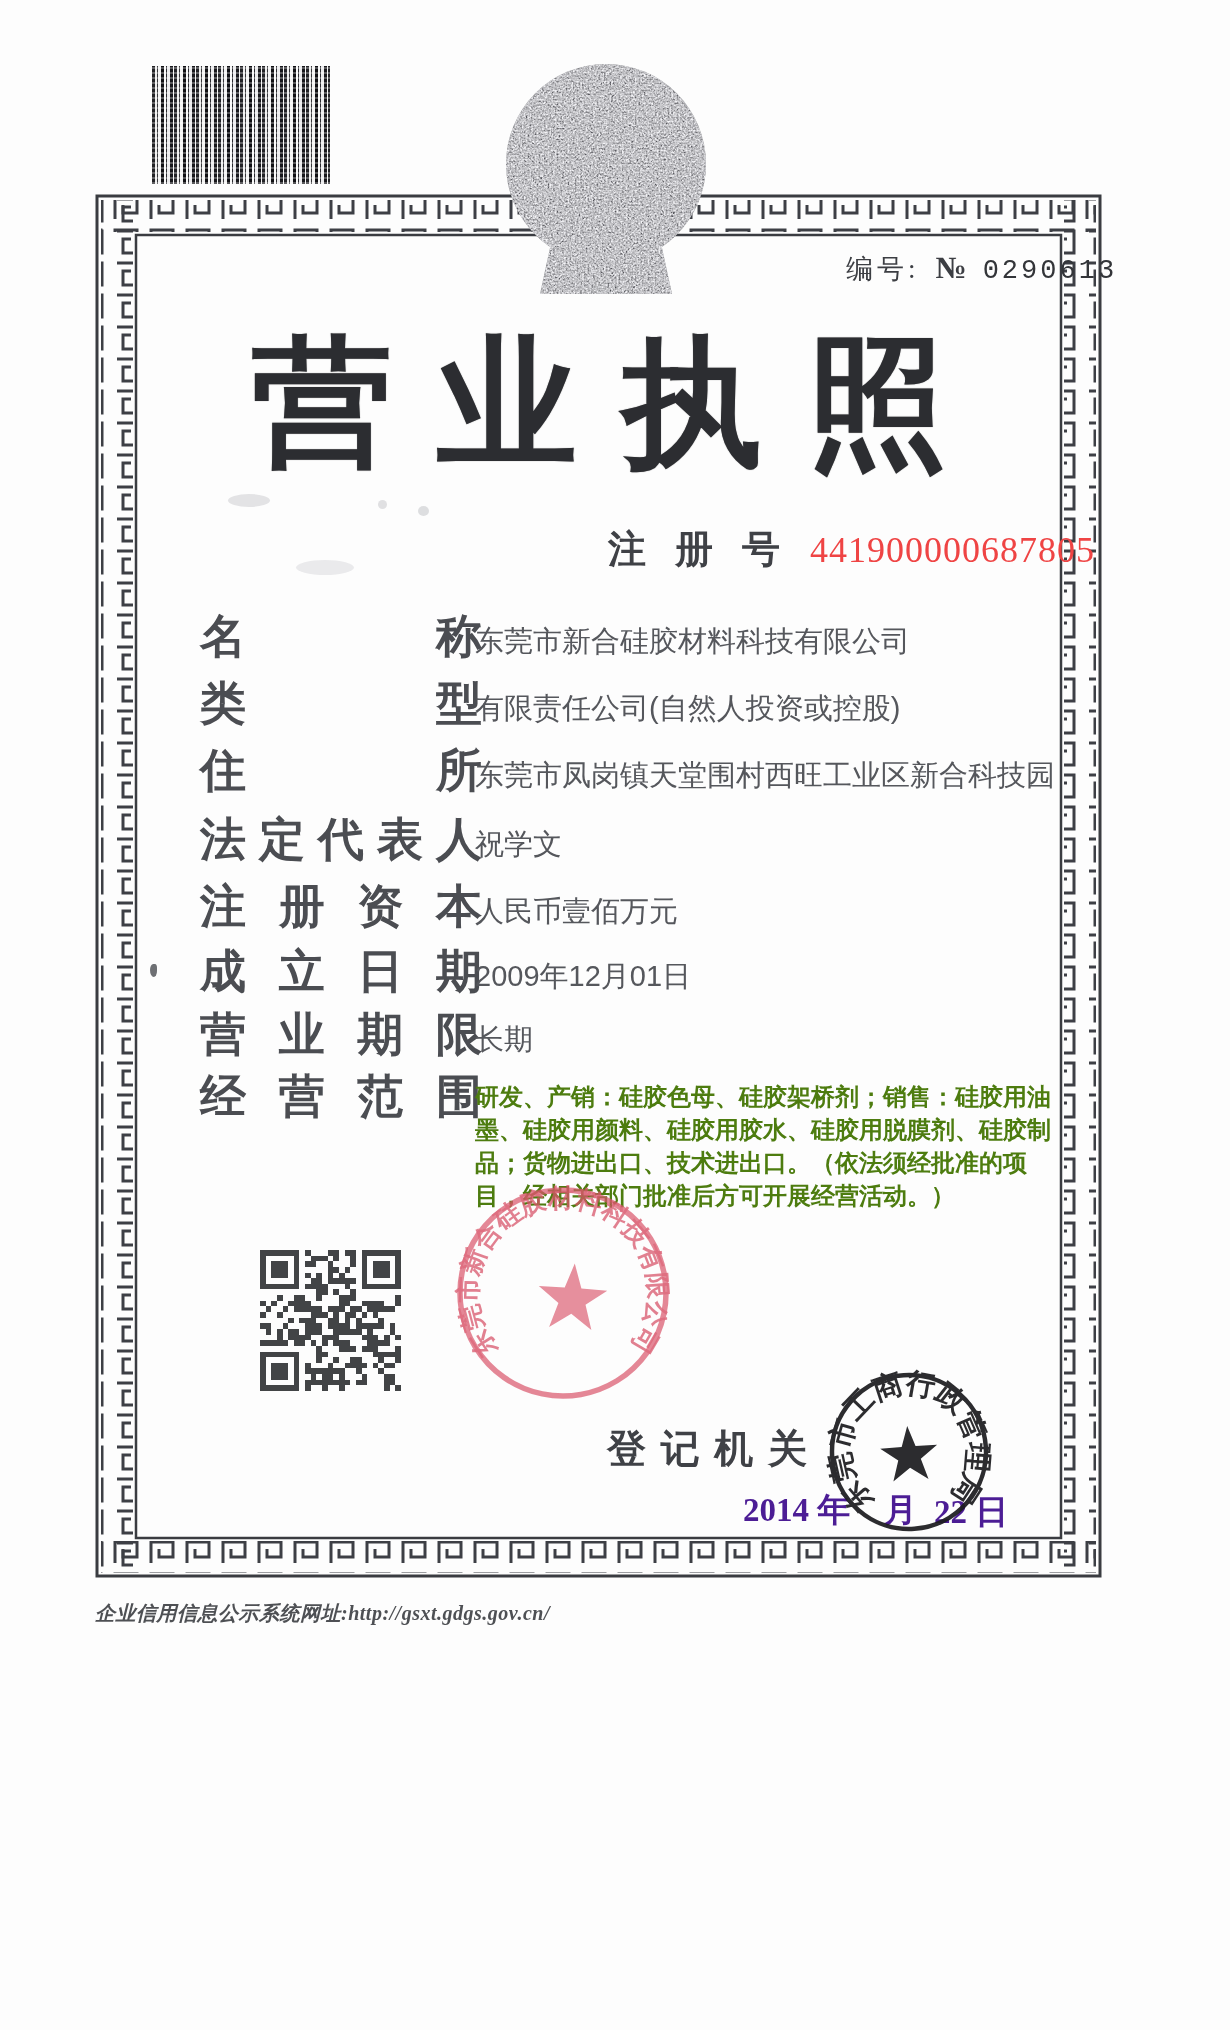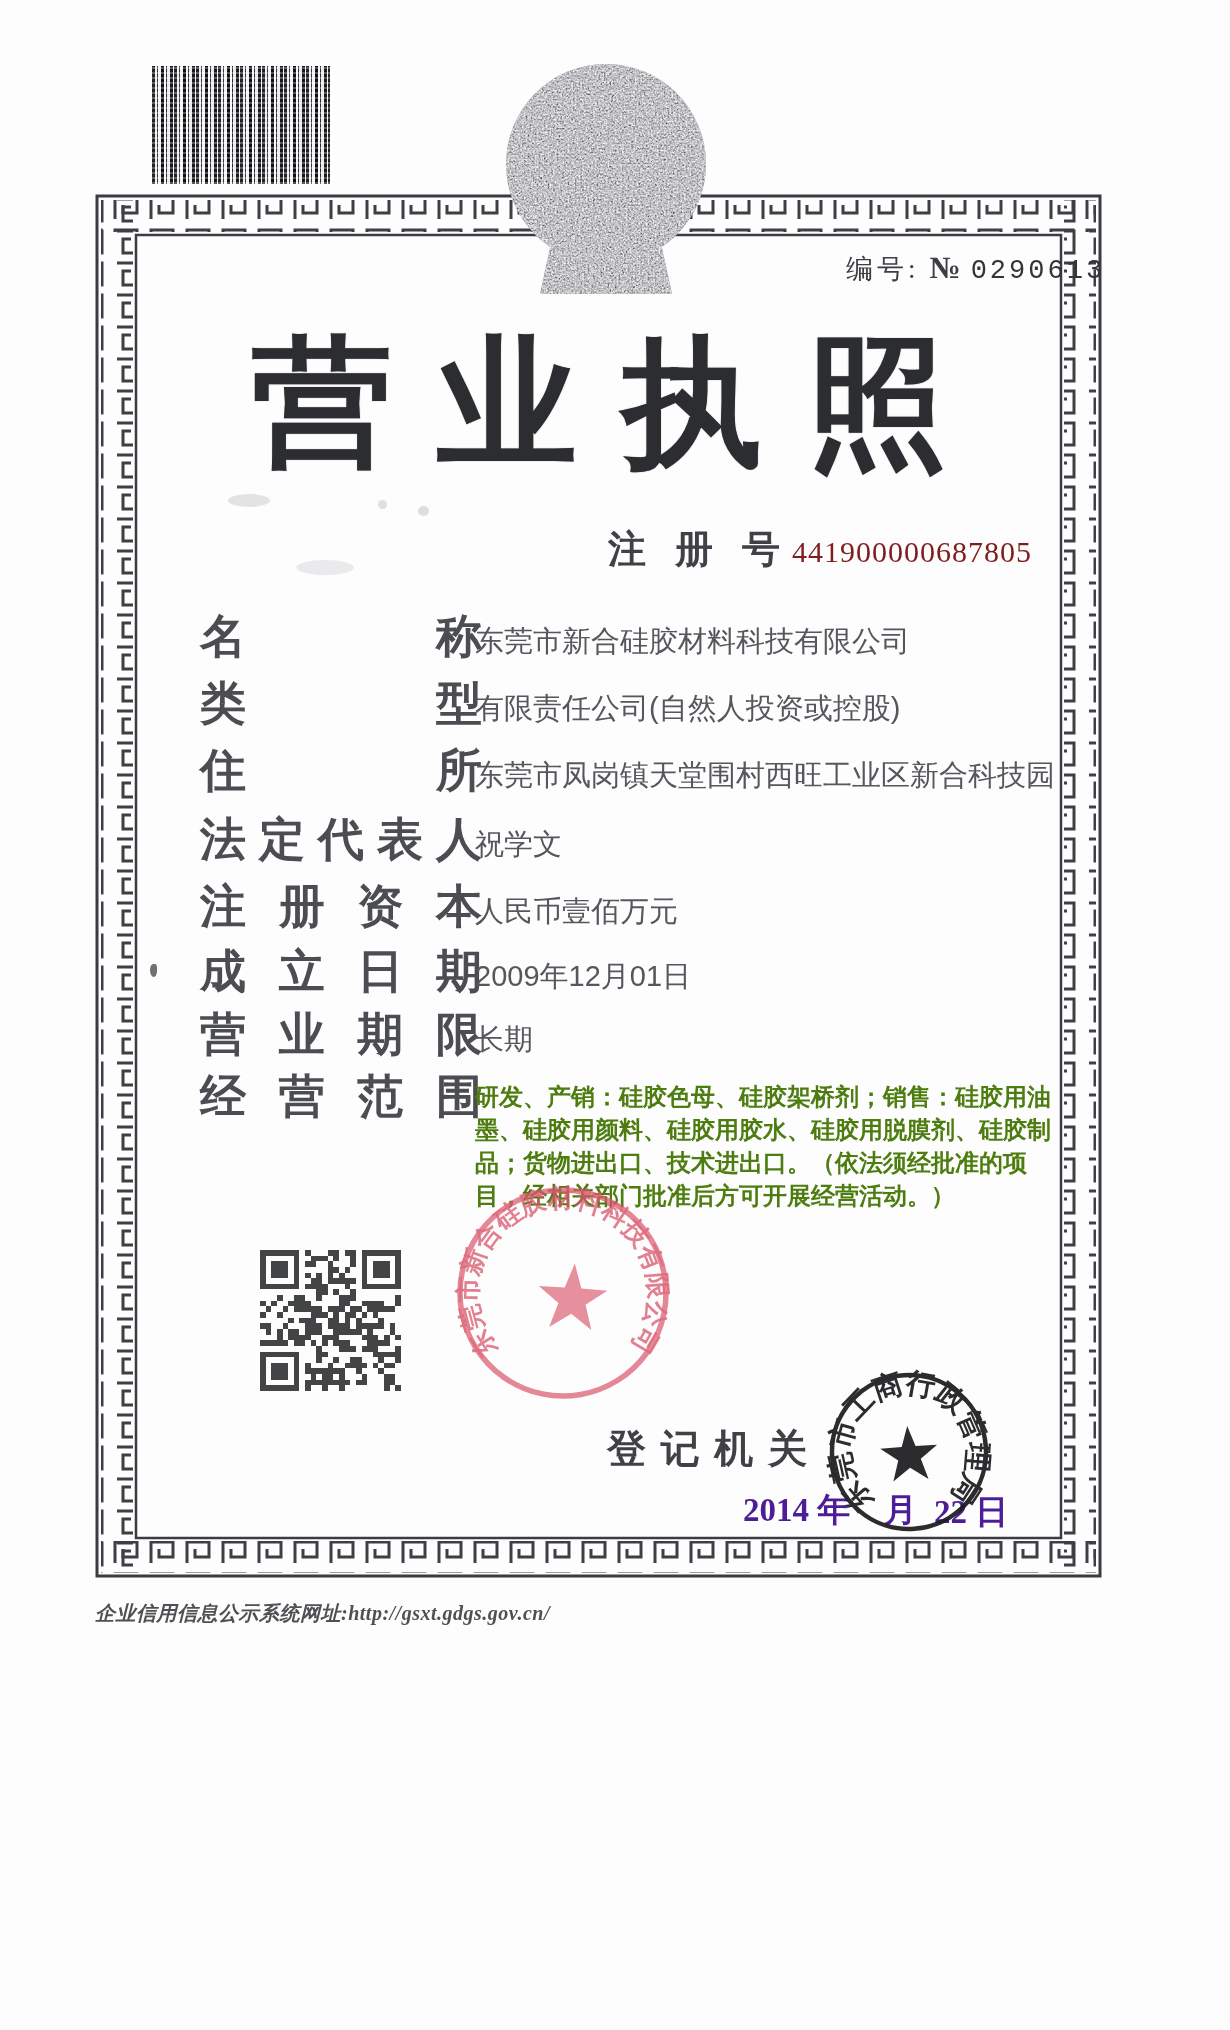--- a/index.html
+++ b/index.html
@@ -14,35 +14,35 @@
     background:
       repeating-linear-gradient(0deg, rgba(255,255,255,.28) 0 2px, rgba(0,0,0,0) 2px 5px),
       repeating-linear-gradient(90deg,
         #26262a 0 3px, #e8e8e8 3px 5px, #3a3a3e 5px 6px, #ededed 6px 9px,
         #141418 9px 12px, #f2f2f2 12px 14px, #2e2e33 14px 15px, #e4e4e6 15px 18px,
         #1c1c20 18px 21px, #efefef 21px 22px);}
   
   #emblem{left:488px;top:52px;z-index:2;}
 
   
-  #serial{left:846px;top:250px;z-index:3;display:flex;align-items:baseline;gap:10px;color:#3c3e43;}
+  #serial{left:846px;top:250px;z-index:3;display:flex;align-items:baseline;gap:16px;color:#3c3e43;}
   #serial .lb{font-size:27px;letter-spacing:4px;}
   #serial .no{font-size:31px;font-weight:bold;font-family:"Liberation Serif",serif;}
   #serial .num{font-size:27px;font-family:"Liberation Mono","DejaVu Sans Mono",monospace;letter-spacing:3px;color:#333539;}
 
   
   #title{left:252px;top:326px;width:740px;z-index:3;font-size:140px;line-height:1.1;font-weight:900;
          letter-spacing:45px;white-space:nowrap;color:#2c2d31;
          font-family:"Liberation Sans","DejaVu Sans",sans-serif;
          text-shadow:0 0 1px rgba(40,40,40,.6);filter:blur(.3px);}
 
   
   #regline{left:608px;top:524px;z-index:3;display:flex;align-items:baseline;}
   #reg-label{width:172px;display:flex;justify-content:space-between;font-size:38px;font-weight:bold;color:#3f4146;}
-  #reg-number{margin-left:12px;font-size:30px;letter-spacing:1px;color:#7f1d1d;}
+  #reg-number{margin-left:30px;font-size:36px;letter-spacing:1px;color:#ef4444;}
 
   
   .row{position:absolute;left:200px;width:870px;z-index:3;display:flex;align-items:flex-start;}
   .row-label{width:282px;flex:0 0 282px;display:flex;justify-content:space-between;
              font-size:46px;line-height:1.1;color:#4b4d52;font-weight:bold;
              font-family:"Liberation Serif","DejaVu Serif",serif;}
   .row-value{margin-left:-7px;padding-top:12px;font-size:29px;line-height:1.2;color:#55575c;
              font-family:"Liberation Sans","DejaVu Sans",sans-serif;white-space:nowrap;}
   .row-value.scope{white-space:normal;width:592px;font-size:24px;line-height:33px;padding-top:8px;font-weight:bold;color:#4d7c0f;}
 

